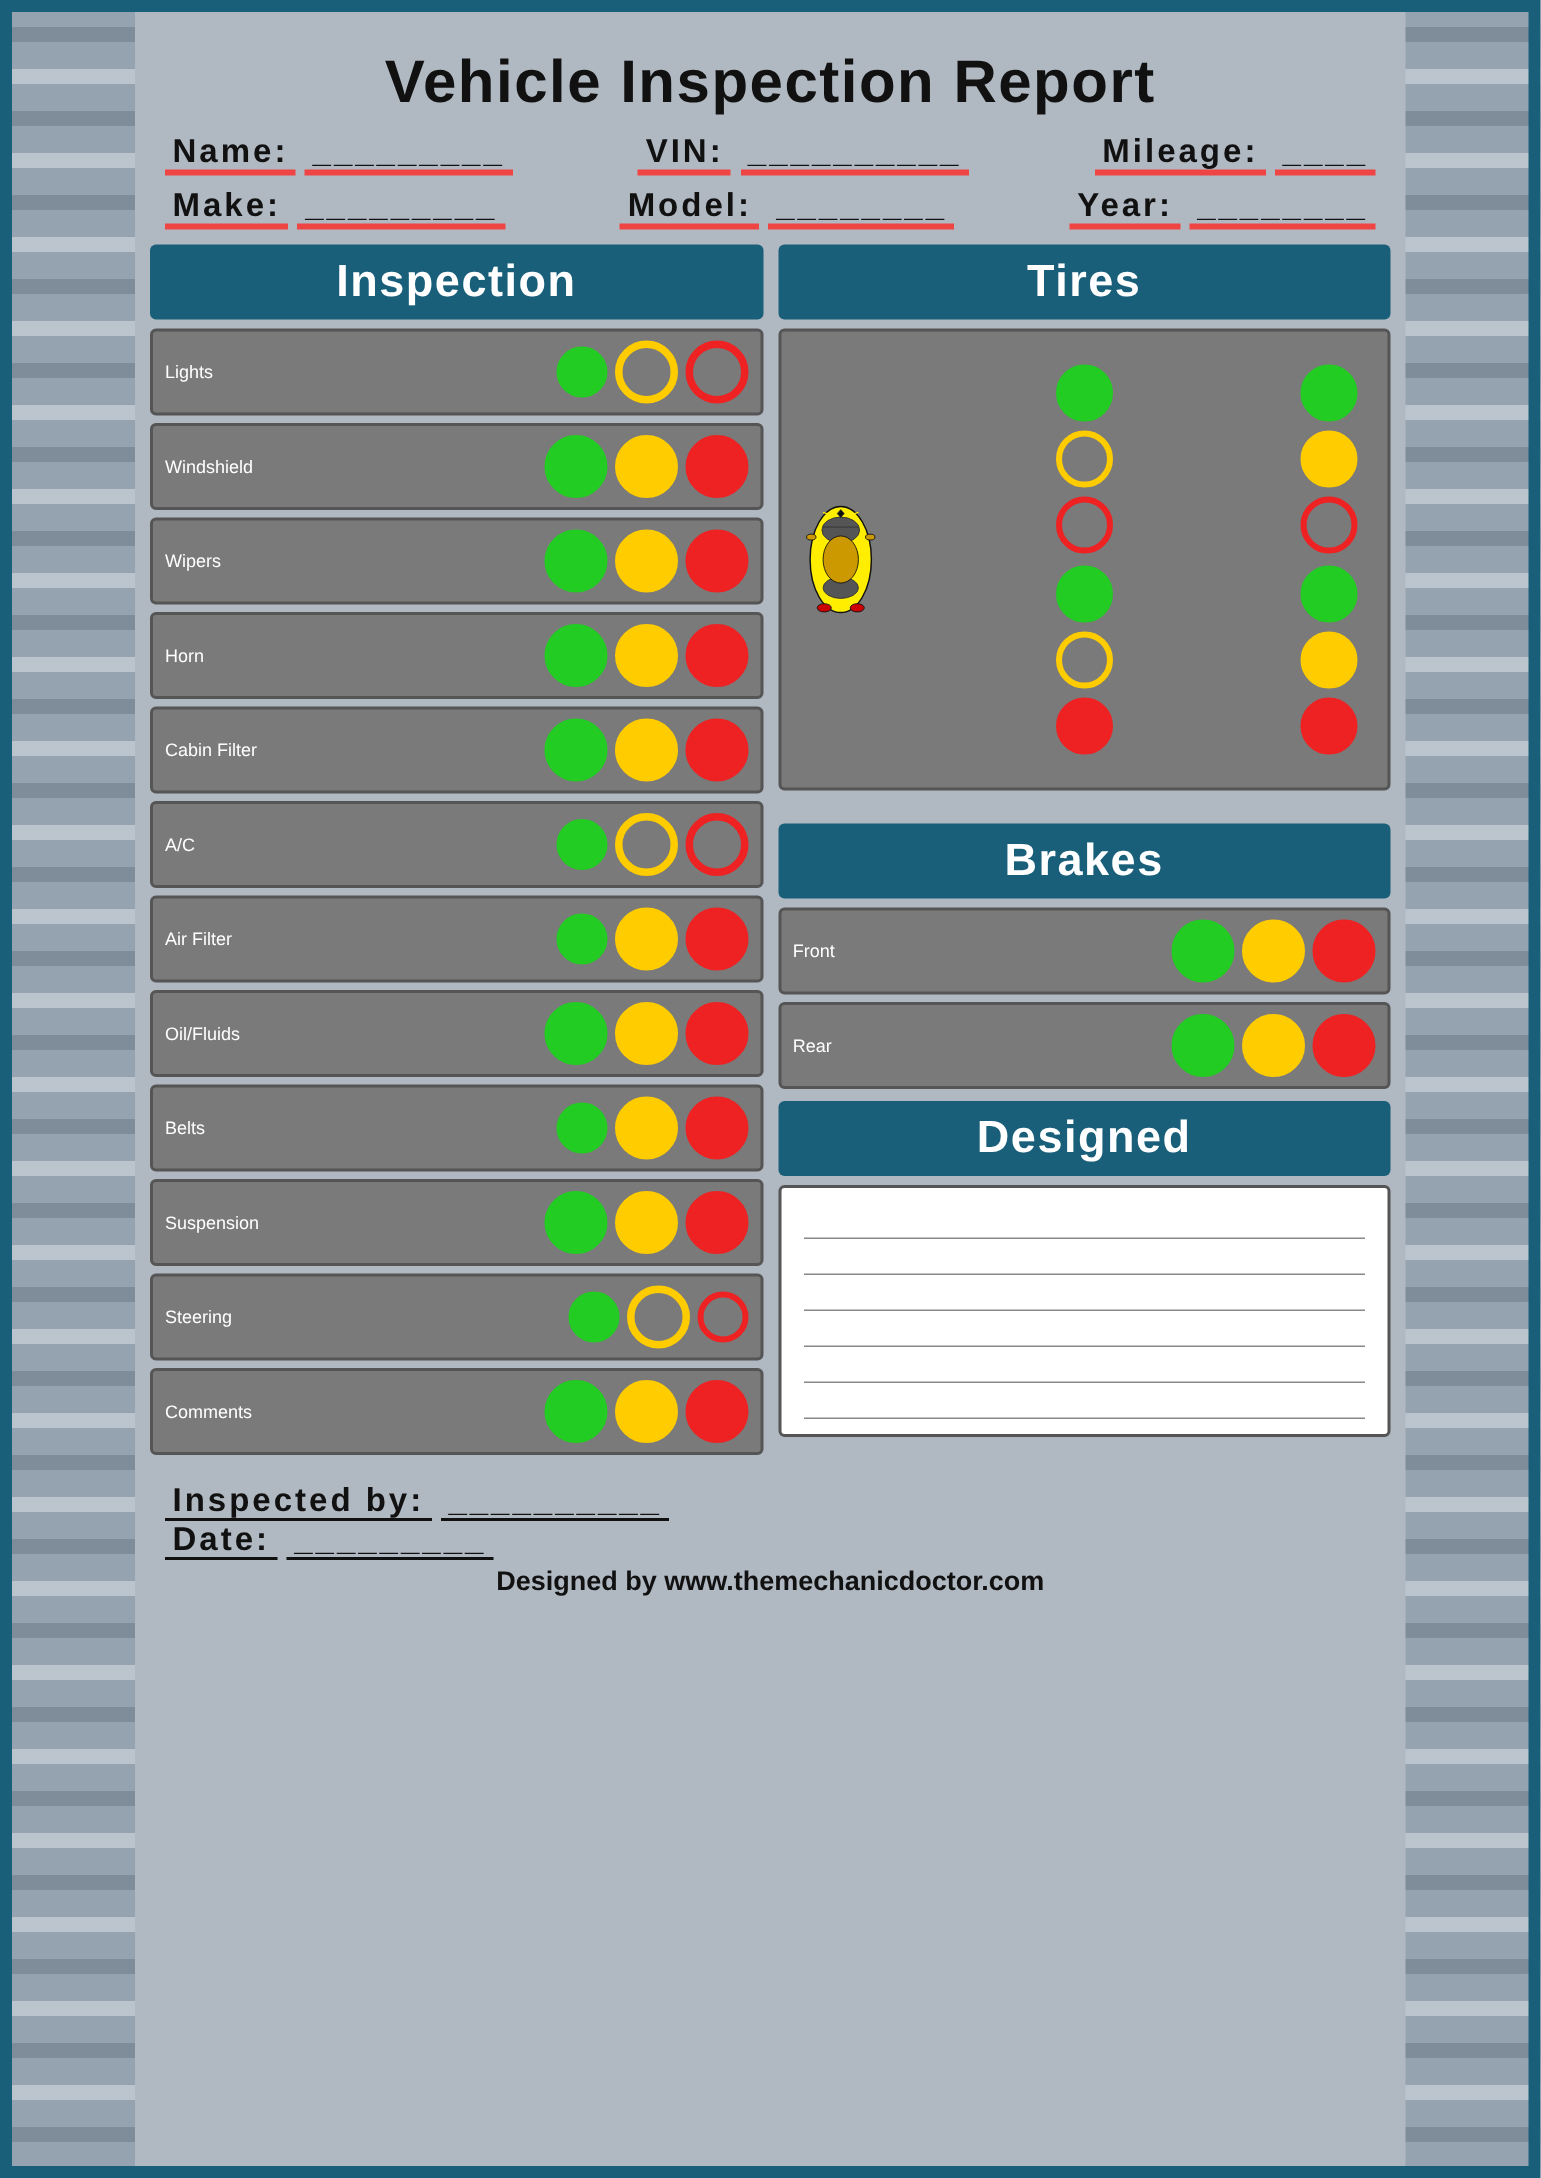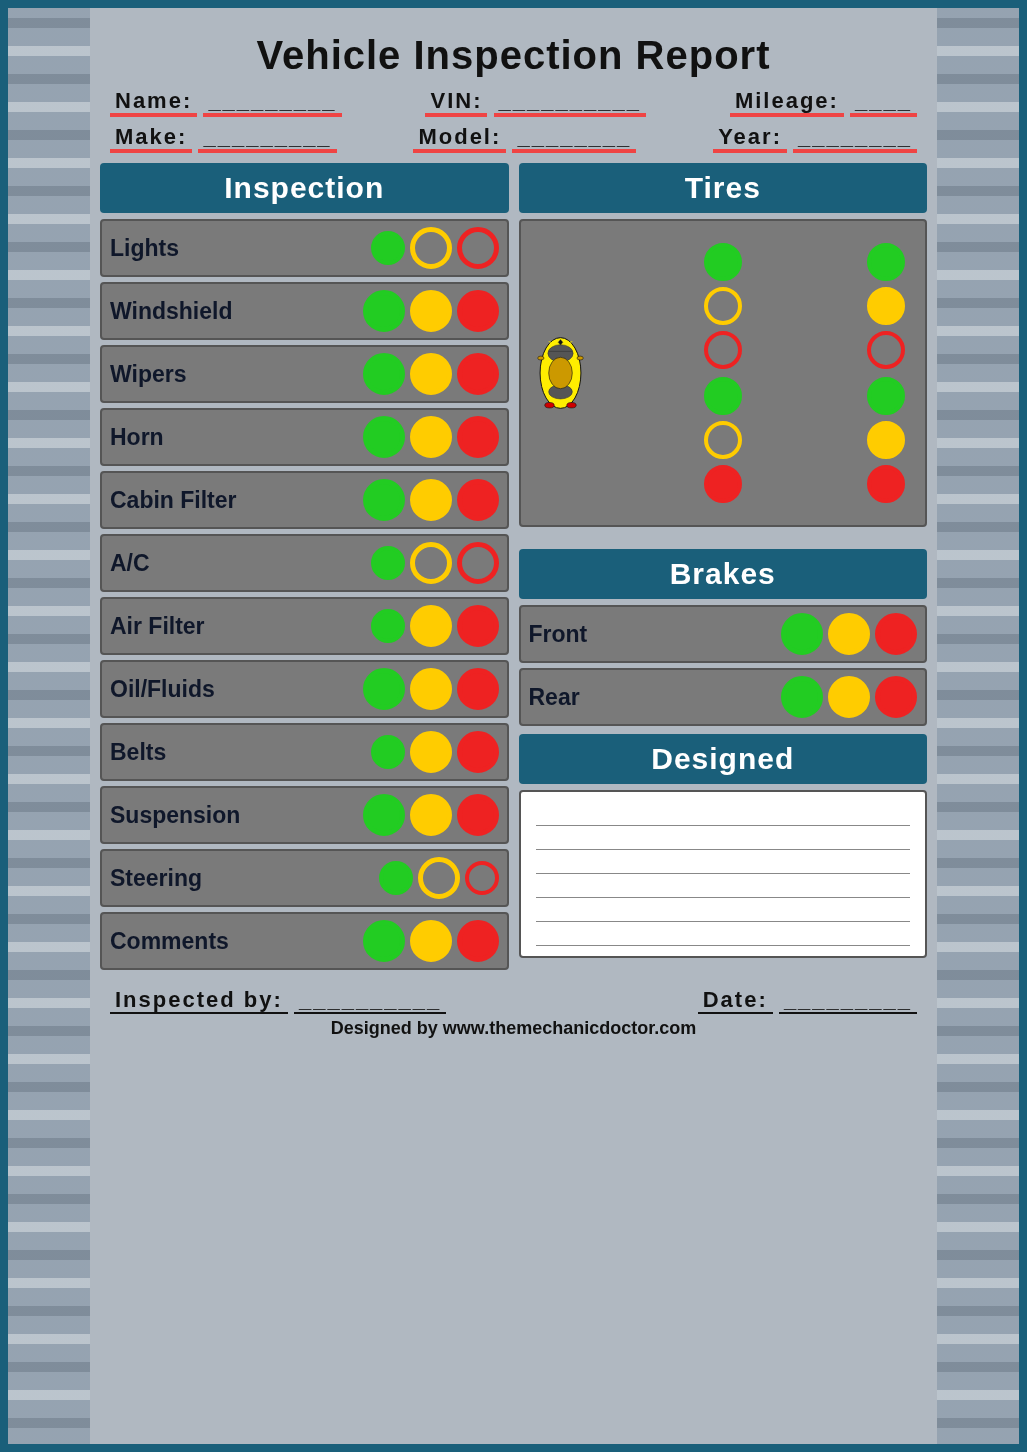--- a/index.html
+++ b/index.html
@@ -103,23 +103,23 @@
       background: #7a7a7a;
       border: 2px solid #555;
       border-radius: 4px;
       display: flex;
       align-items: center;
       justify-content: space-between;
       padding: 6px 8px;
       margin-bottom: 5px;
     }
     .row-label {
-      font-size: 23px;
-      font-weight: 700;
-      color: #0f172a;
+      font-size: 12px;
+      font-weight: 400;
+      color: #ffffff;
     }
     .circles {
       display: flex;
       gap: 5px;
       align-items: center;
     }
     .circle {
       width: 34px;
       height: 34px;
       border-radius: 50%;
@@ -155,20 +155,21 @@
     .comment-line {
       border-bottom: 1.5px solid #888;
       height: 24px;
     }
 
     
     .footer-row {
       display: flex;
       justify-content: space-between;
       padding: 12px 10px 5px;
+      flex-direction: column;
     }
     .footer-field {
       font-size: 22px;
       font-weight: 900;
       color: #111;
     }
     .footer-field span {
       border-bottom: 2px solid #111;
       padding: 0 5px;
       letter-spacing: 2px;

